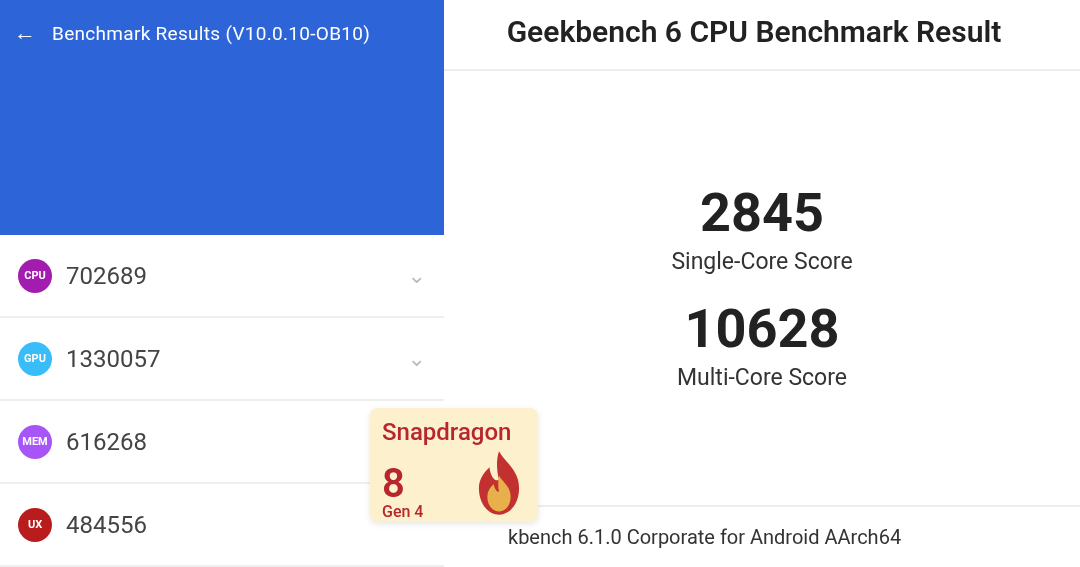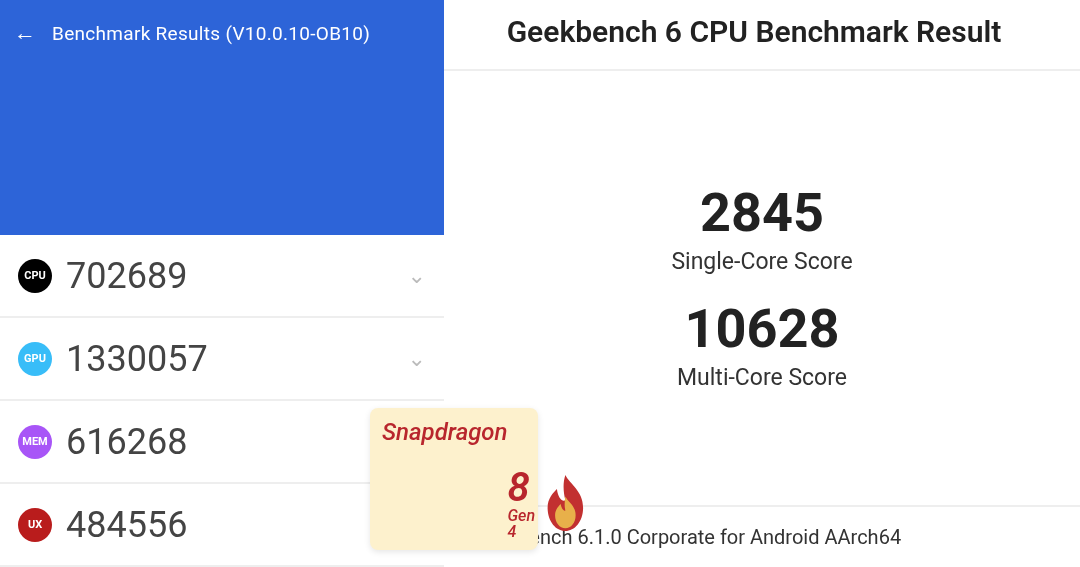--- a/index.html
+++ b/index.html
@@ -77,26 +77,26 @@
       border-radius: 50%;
       display: flex;
       align-items: center;
       justify-content: center;
       font-size: 11px;
       font-weight: 700;
       color: #fff;
       margin-right: 14px;
       flex-shrink: 0;
     }
-    .badge-cpu { background: #000000; }
+    .badge-cpu { background: #a21caf; }
     .badge-gpu { background: #38bdf8; }
     .badge-mem { background: #a855f7; }
     .badge-ux  { background: #b91c1c; }
     .score-value {
-      font-size: 36px;
+      font-size: 24px;
       color: #444;
       font-weight: 400;
       flex: 1;
     }
     .chevron {
       color: #bbb;
       font-size: 22px;
     }
     .right-panel {
       flex: 1;
@@ -142,28 +142,28 @@
       padding: 18px 10px 18px 64px;
       font-size: 20px;
       color: #333;
       font-weight: 400;
     }
     .snapdragon-badge {
       position: absolute;
       left: 370px;
       top: 408px;
       width: 168px;
-      height: 142px;
+      height: 114px;
       background: #fdf1cd;
       border-radius: 8px;
       padding: 10px 12px;
       display: flex;
+      flex-direction: column;
       justify-content: space-between;
       box-shadow: 0 2px 6px rgba(0,0,0,0.1);
-      font-style: italic;
     }
     .sd-top {
       color: #b8262d;
       font-size: 24px;
       font-weight: 500;
     }
     .sd-bottom {
       display: flex;
       align-items: flex-end;
       justify-content: space-between;

